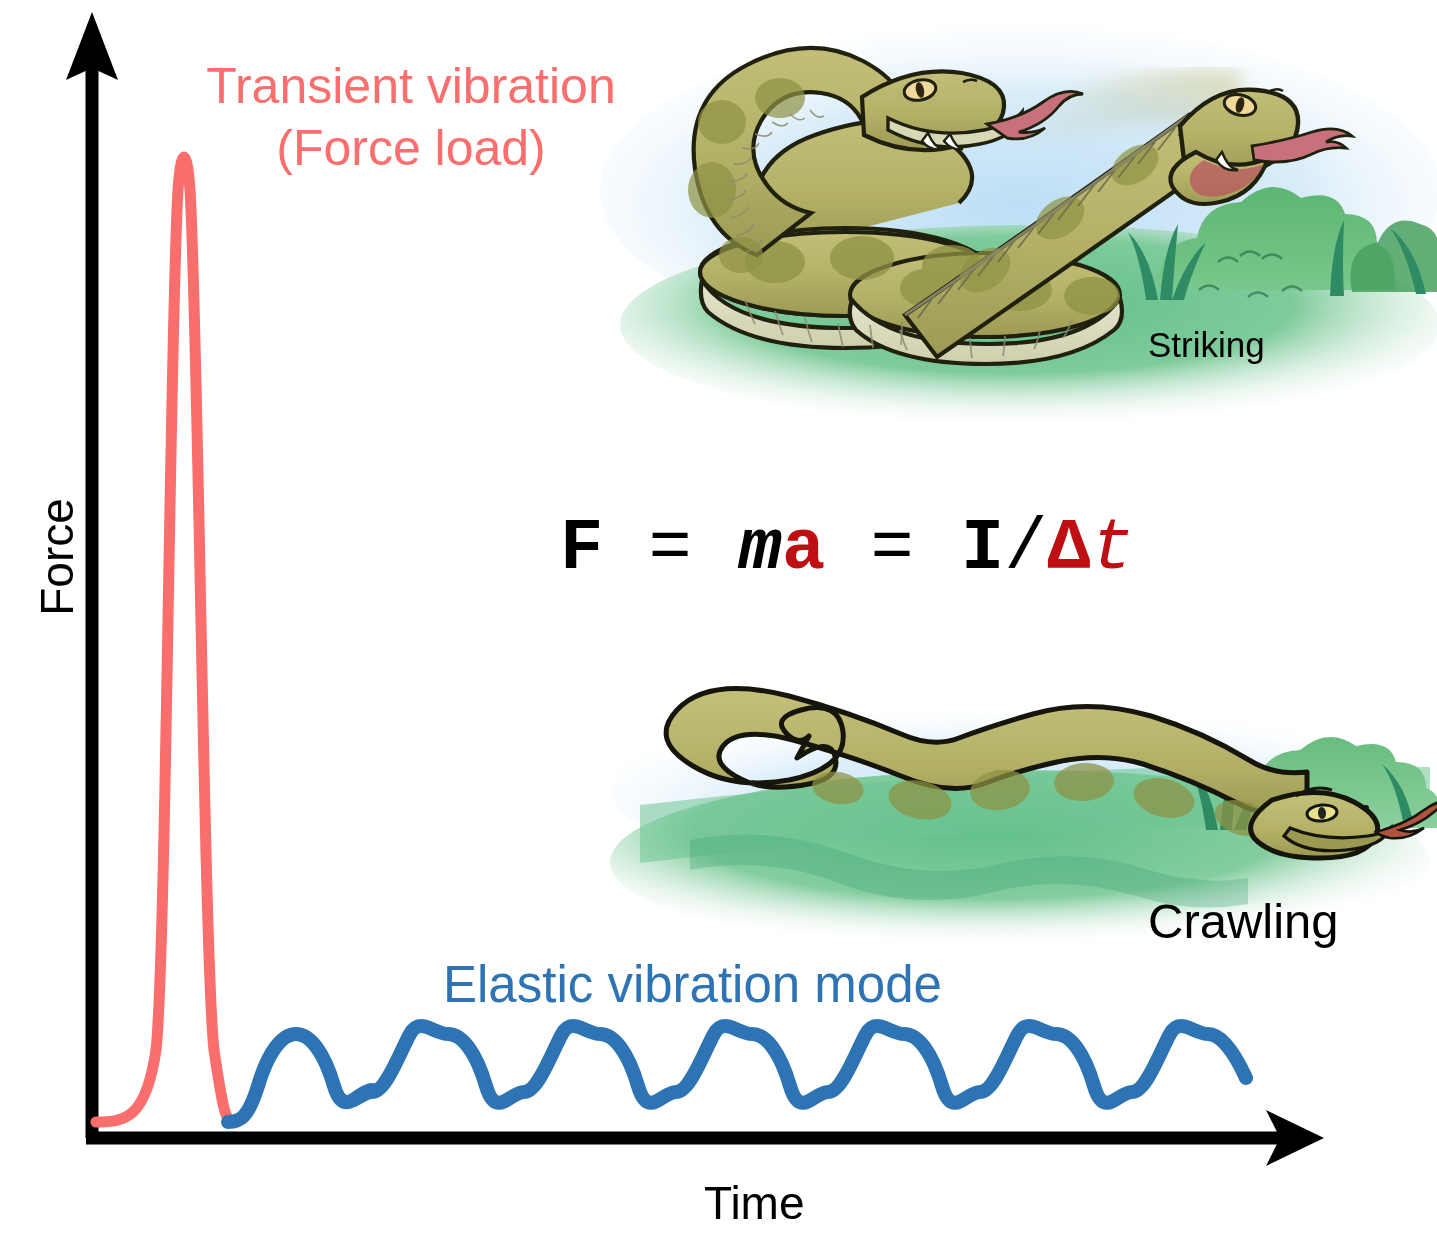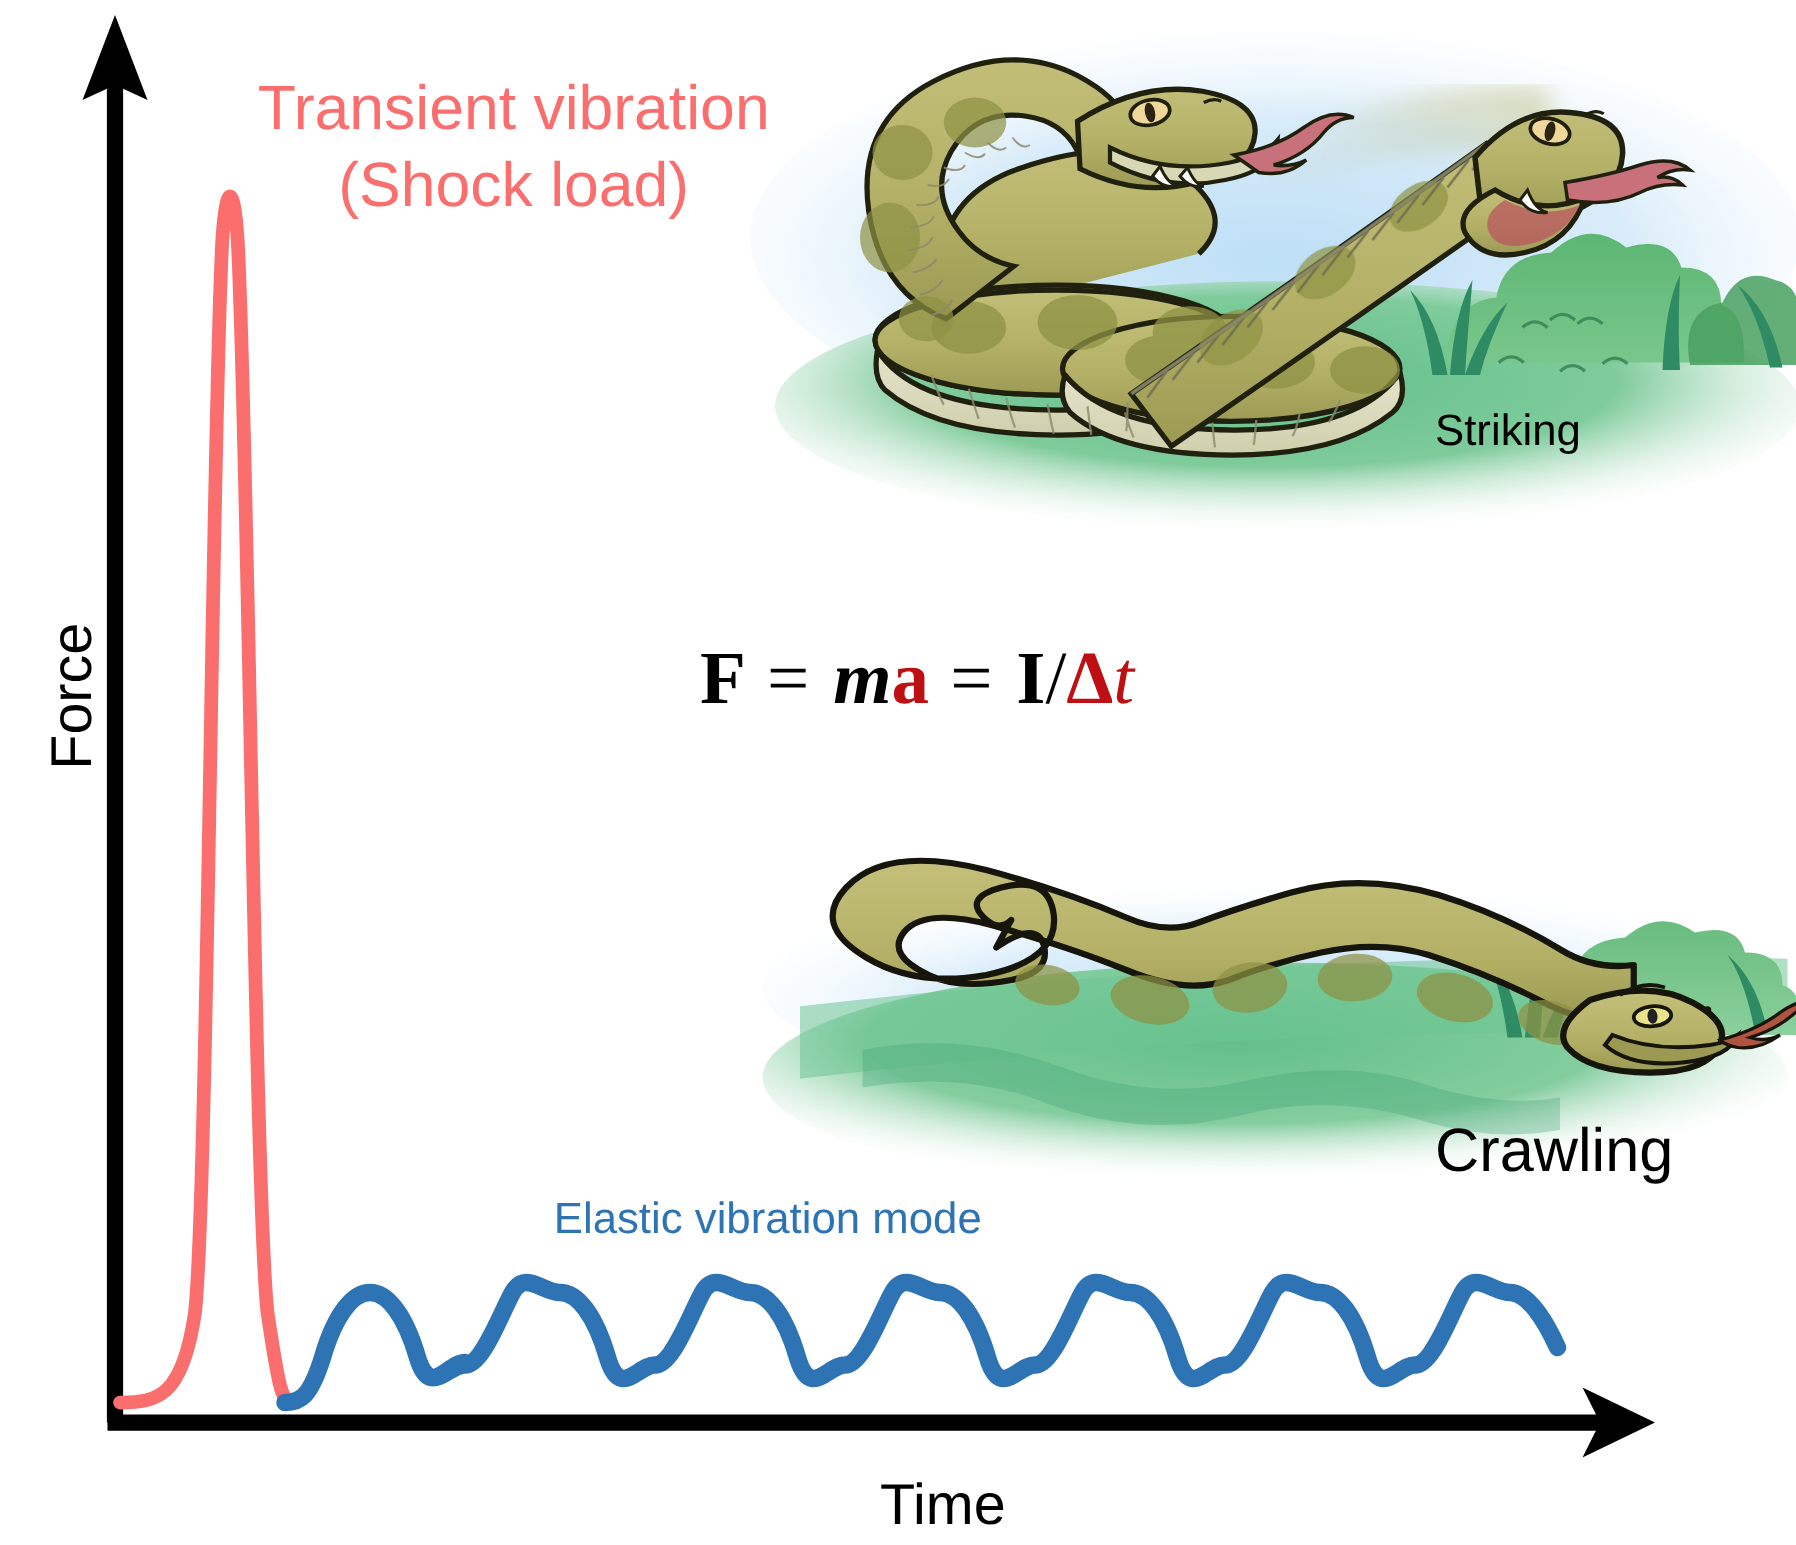--- a/index.html
+++ b/index.html
@@ -4,29 +4,29 @@
 <style>
   html,body{margin:0;padding:0;background:#fff;}
   body{width:1437px;height:1236px;position:relative;overflow:hidden;
        font-family:"Liberation Sans",sans-serif;}
   #stage{position:absolute;left:0;top:0;width:1437px;height:1236px;}
   .lyr{position:absolute;left:0;top:0;width:1437px;height:1236px;}
   .txt{position:absolute;white-space:nowrap;}
 
   #lbl-transient{left:176px;top:55px;font-size:50px;line-height:62px;
       color:#FA6E6E;text-align:center;width:470px;}
-  #lbl-elastic{left:443px;top:955px;font-size:35px;color:#2E74B5;}
+  #lbl-elastic{left:443px;top:955px;font-size:51px;color:#2E74B5;}
   #lbl-striking{left:1148px;top:325px;font-size:35px;color:#000;}
   #lbl-crawling{left:1148px;top:893px;font-size:49px;color:#000;}
   #lbl-time{left:704px;top:1160px;font-size:46px;color:#000;margin-top:16px;}
   #lbl-force{left:-2px;top:530px;font-size:46px;color:#000;
       transform:rotate(-90deg);transform-origin:50% 50%;}
 
-  #equation{position:absolute;left:560px;top:508px;font-size:60px;
-      font-family:Liberation Serif, serif;color:#000;white-space:nowrap;}
+  #equation{position:absolute;left:560px;top:508px;font-size:72px;
+      font-family:Liberation Mono, monospace;color:#000;white-space:nowrap;}
   #equation .bf{font-weight:bold;}
   #equation .it{font-style:italic;}
   #equation .red{color:#BE0F12;font-weight:bold;}
   #equation .redit{color:#BE0F12;font-style:italic;}
   #equation .sp{letter-spacing:2px;}
 </style>
 </head>
 <body>
 
 <div id="stage">
@@ -355,21 +355,21 @@
              C 1028 1016, 1042 1034, 1056 1034
              C 1070 1034, 1084 1052, 1094 1086
              C 1104 1120, 1118 1092, 1132 1092
              C 1146 1092, 1160 1052, 1170 1034
              C 1180 1016, 1194 1034, 1208 1034
              C 1222 1034, 1236 1056, 1246 1078" fill="none" stroke="#2E74B5" stroke-width="14" stroke-linecap="round" stroke-linejoin="round"></path>
   </svg>
 
   <div class="txt" id="lbl-transient">
     <div>Transient vibration</div>
-    <div>(Shock load)</div>
+    <div>(Force load)</div>
   </div>
 
   <div class="txt" id="lbl-elastic">Elastic vibration mode</div>
 
   <div class="txt" id="lbl-striking">Striking</div>
 
   <div class="txt" id="lbl-crawling">Crawling</div>
 
   <div class="txt" id="lbl-time">Time</div>
 

